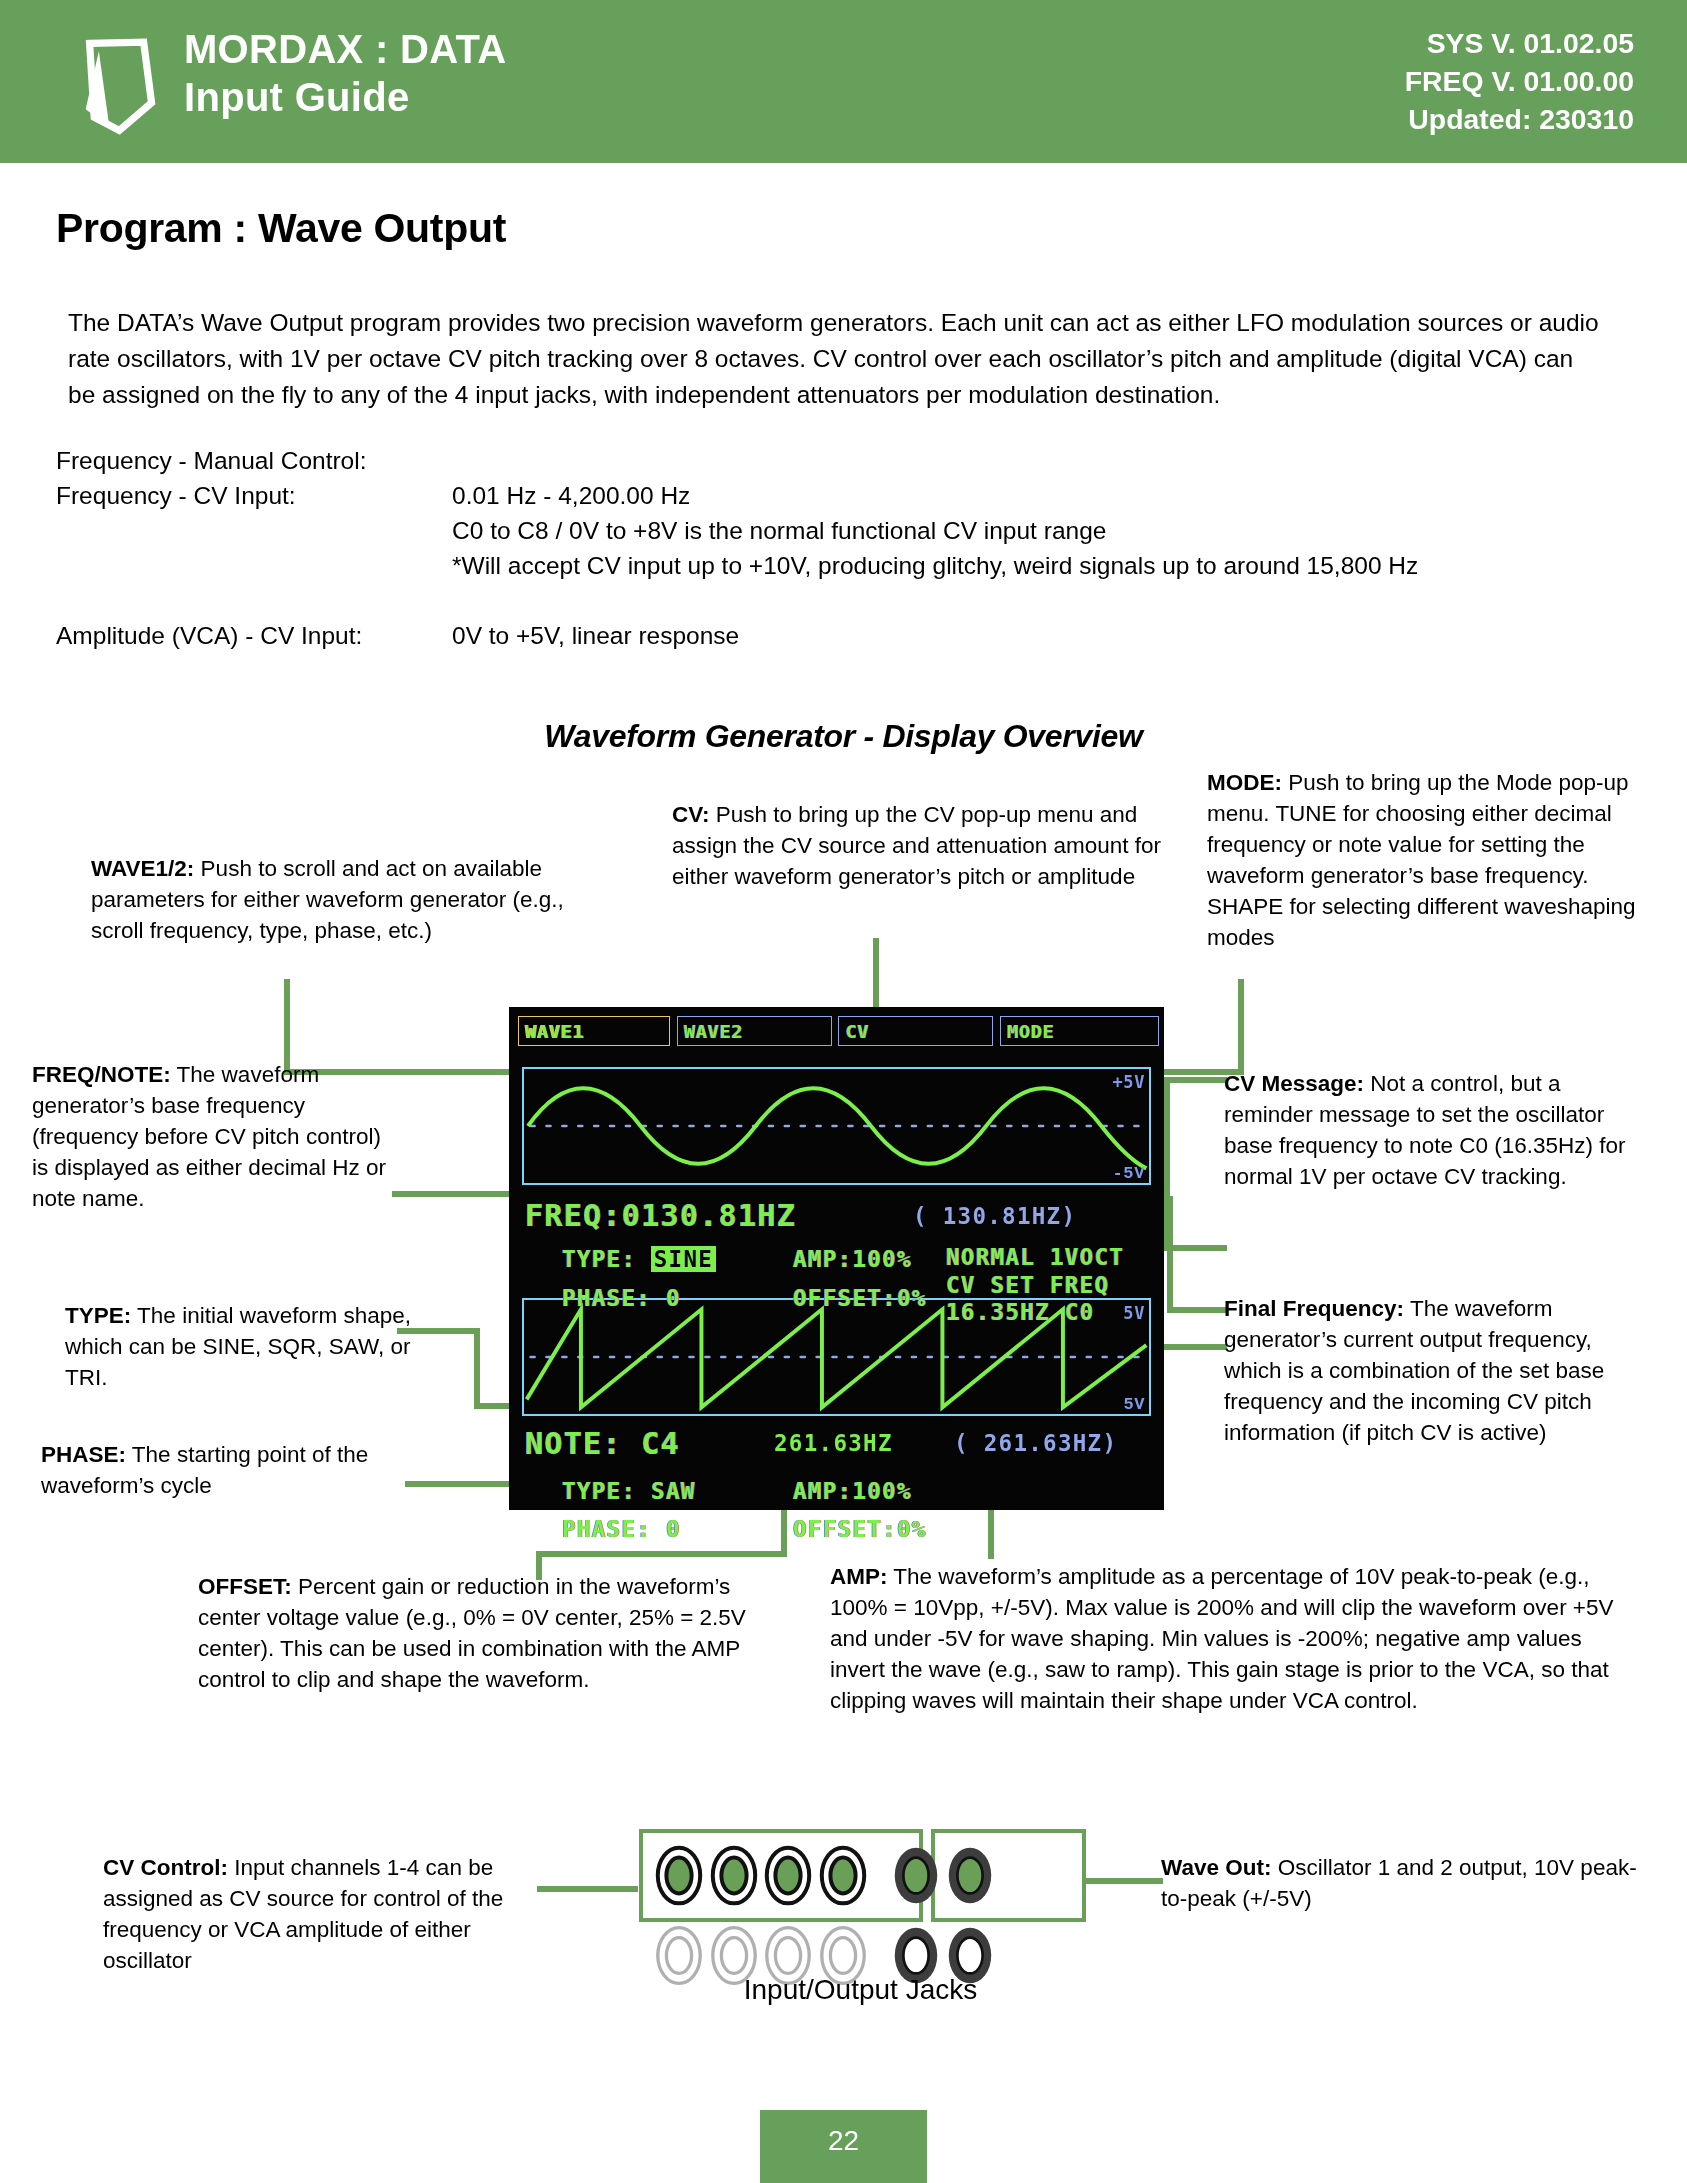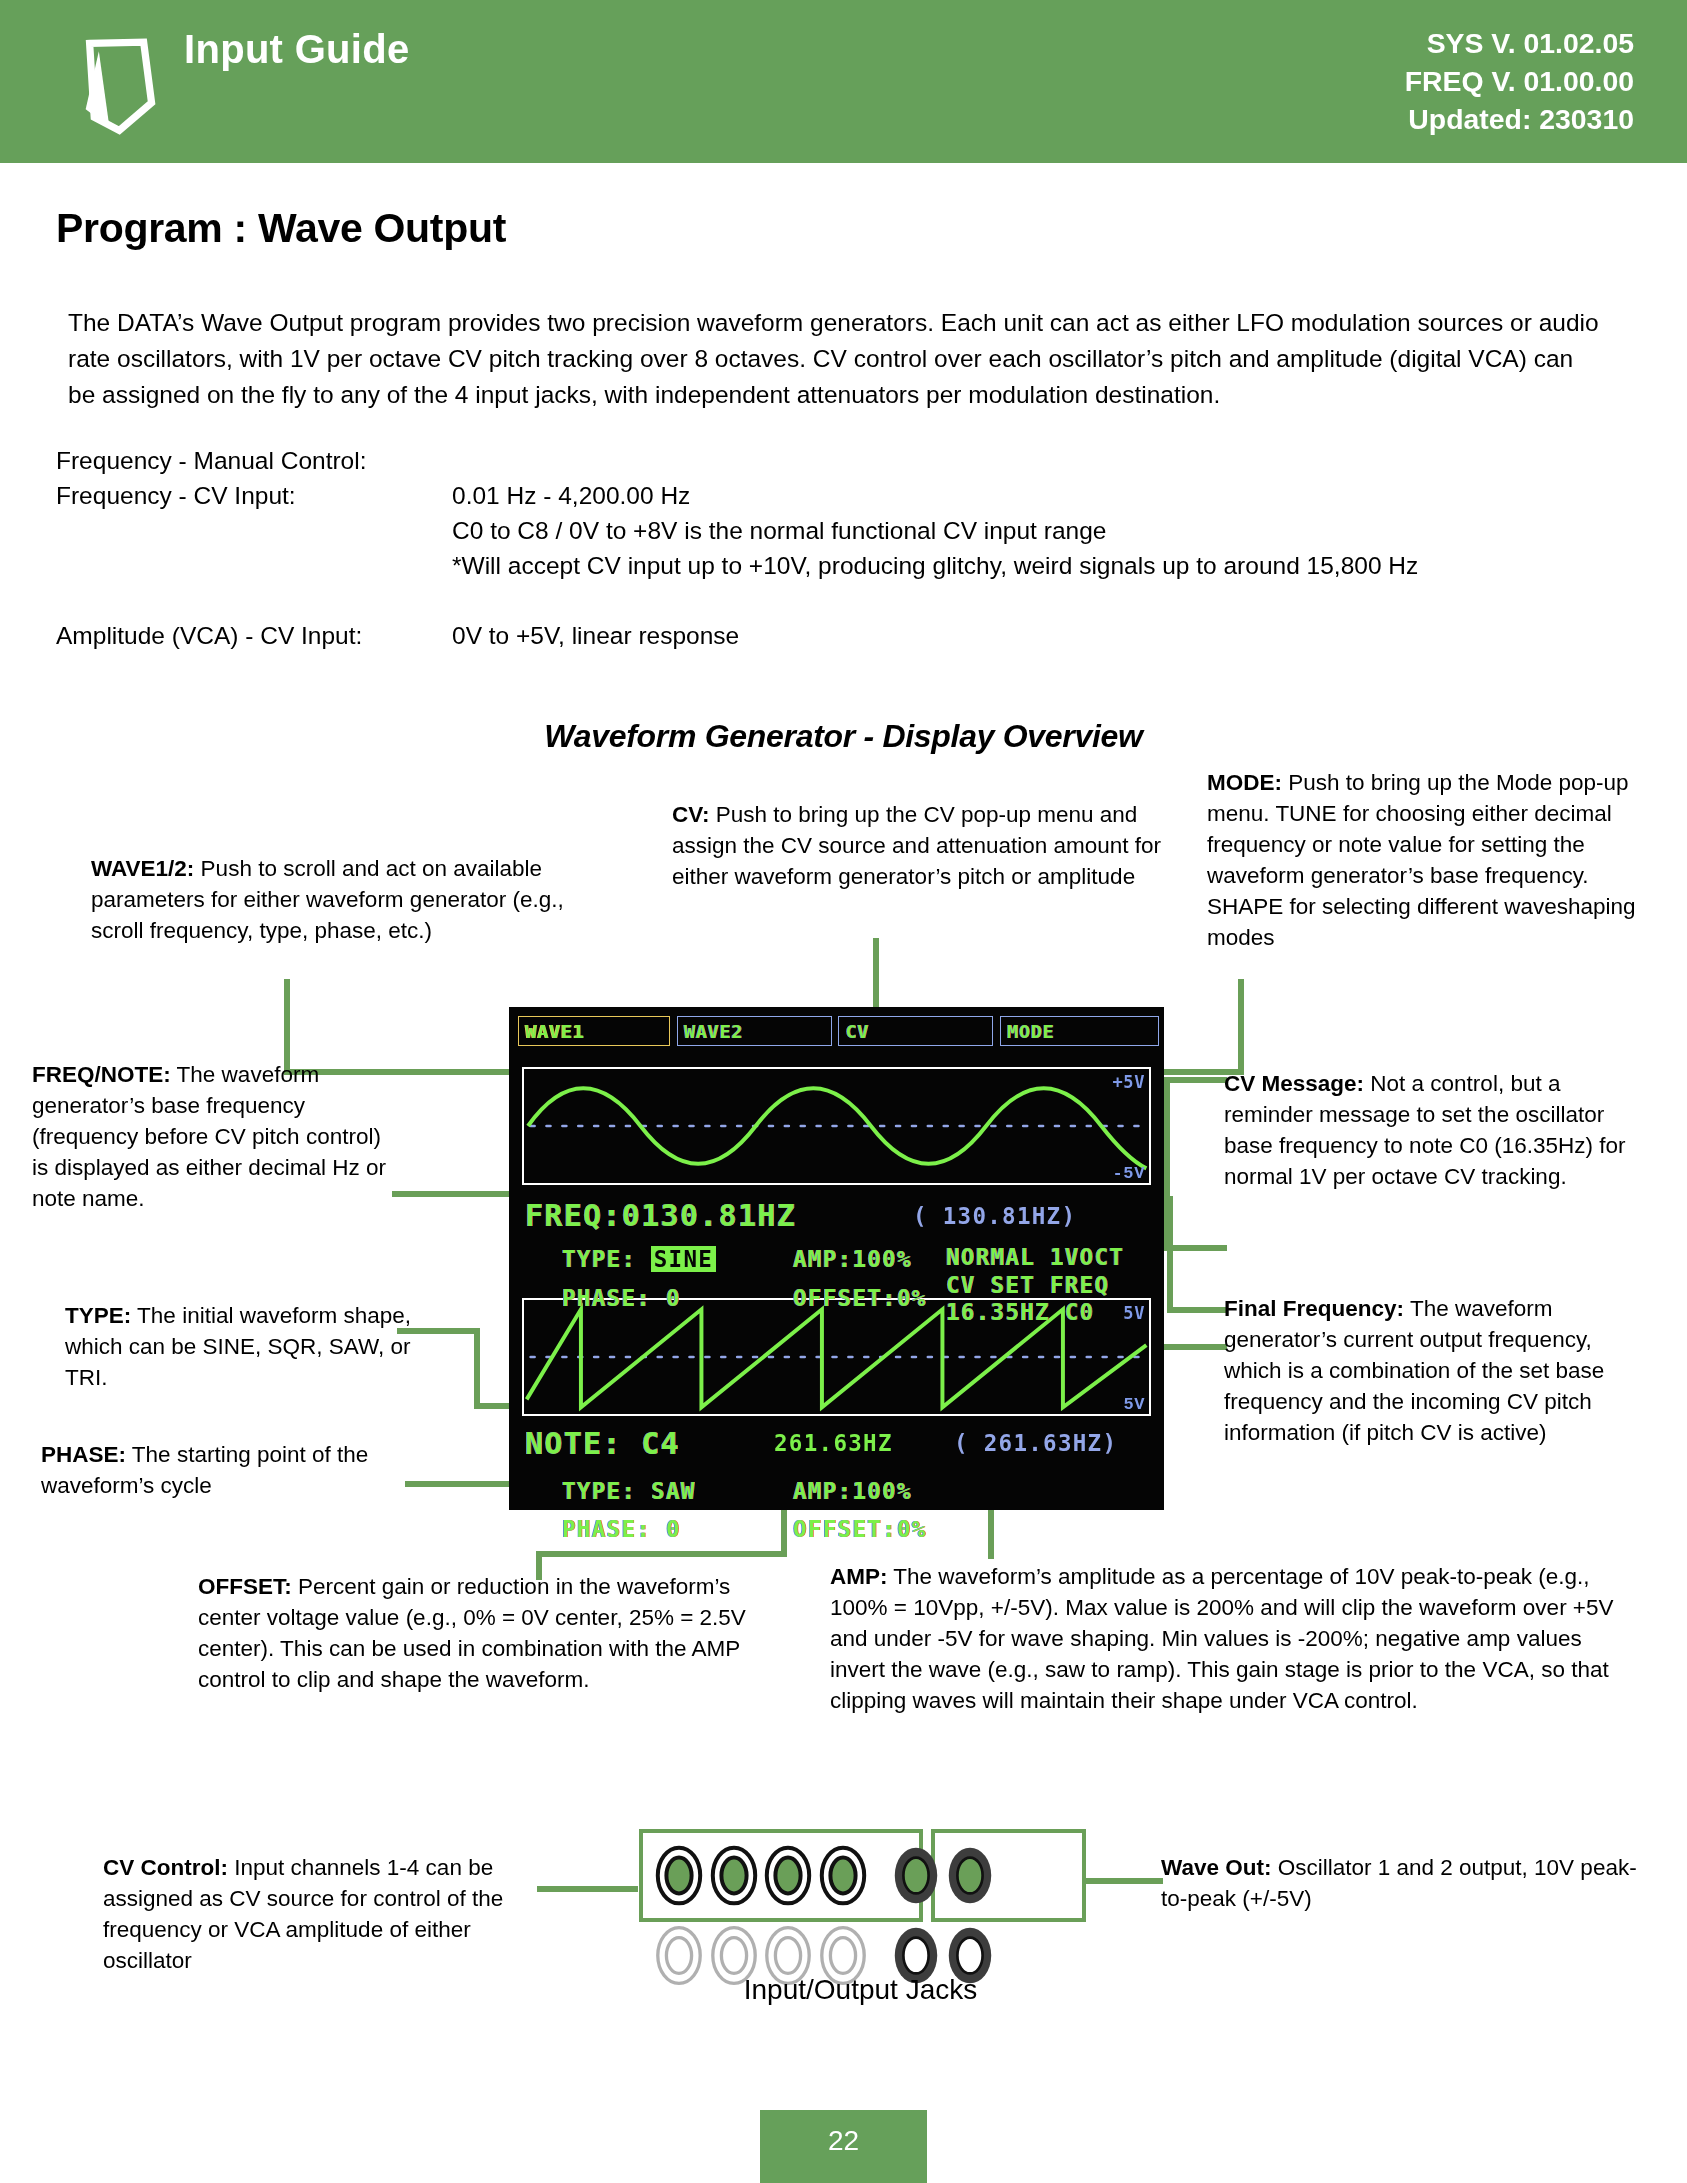--- a/index.html
+++ b/index.html
@@ -92,21 +92,21 @@
     padding-left:6px; text-shadow: -0.7px 0 #4a7ae0, 0.7px 0 #e06a3a;
   }
   .tab.sel span { text-shadow: -0.7px 0 #e8c85a, 0.7px 0 #c9b03a; }
   #tab-w1 { flex:0 0 152px; }
   #tab-w2 { flex:0 0 155px; }
   #tab-cv { flex:0 0 155px; }
   #tab-md { flex:0 0 159px; margin-right:0; }
 
   .scope {
     position:absolute; left:13.2px; width:629px; height:118px;
-    border:2px solid #ffffff; background:#050505; overflow:hidden;
+    border:2px solid #7dd3fc; background:#050505; overflow:hidden;
   }
   #scope1 { top:60px; }
   #scope2 { top:291px; }
   .scope svg { display:block; }
   .scope .vlab {
     position:absolute; right:4px;
     font-family:"DejaVu Sans Mono", monospace; font-weight:bold;
     font-size:17px; color:#7f9ae8; letter-spacing:0.7px;
   }
   .scope .vlab.top { top:2.6px; }
@@ -168,20 +168,21 @@
 </style>
 </head>
 <body>
 
 <div id="header">
   <svg id="logo" viewBox="0 0 170 170">
     <polygon points="42,128 62,40 78,155" fill="#ffffff"></polygon>
     <polygon points="48,28 130,26 142,118 93,160 55,140" fill="none" stroke="#ffffff" stroke-width="11"></polygon>
   </svg>
   <div id="brand-block">
+    <div class="brand-line">MORDAX : DATA</div>
     <div class="brand-line">Input Guide</div>
   </div>
   <div id="version-block">
     <div class="version-line">SYS V. 01.02.05</div>
     <div class="version-line">FREQ V. 01.00.00</div>
     <div class="version-line">Updated: 230310</div>
   </div>
 </div>
 
 <div id="page-title">Program : Wave Output</div>

